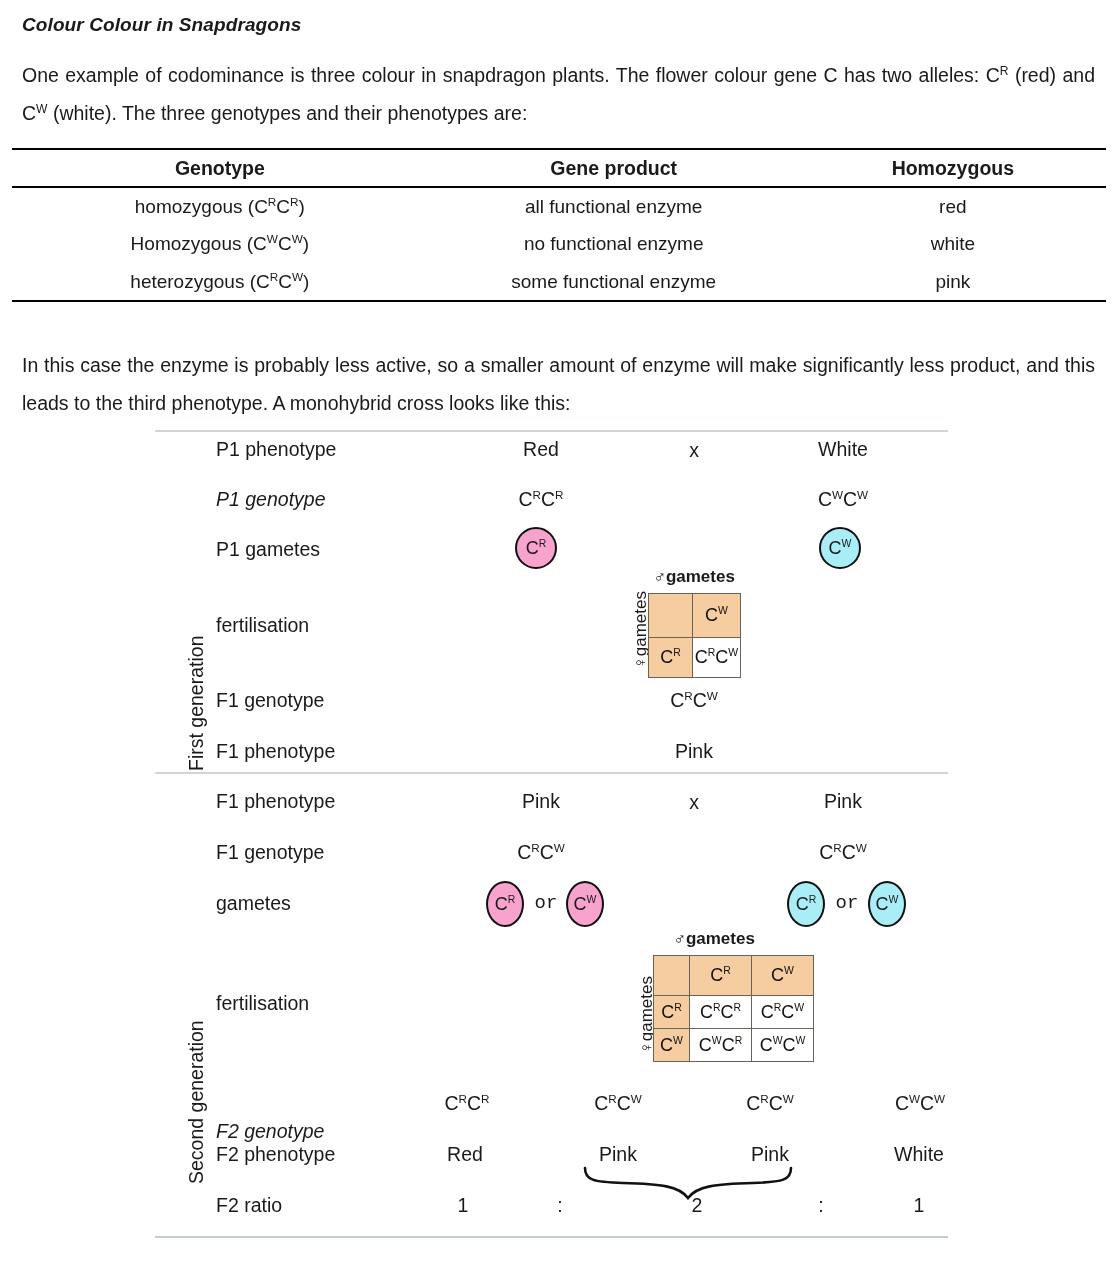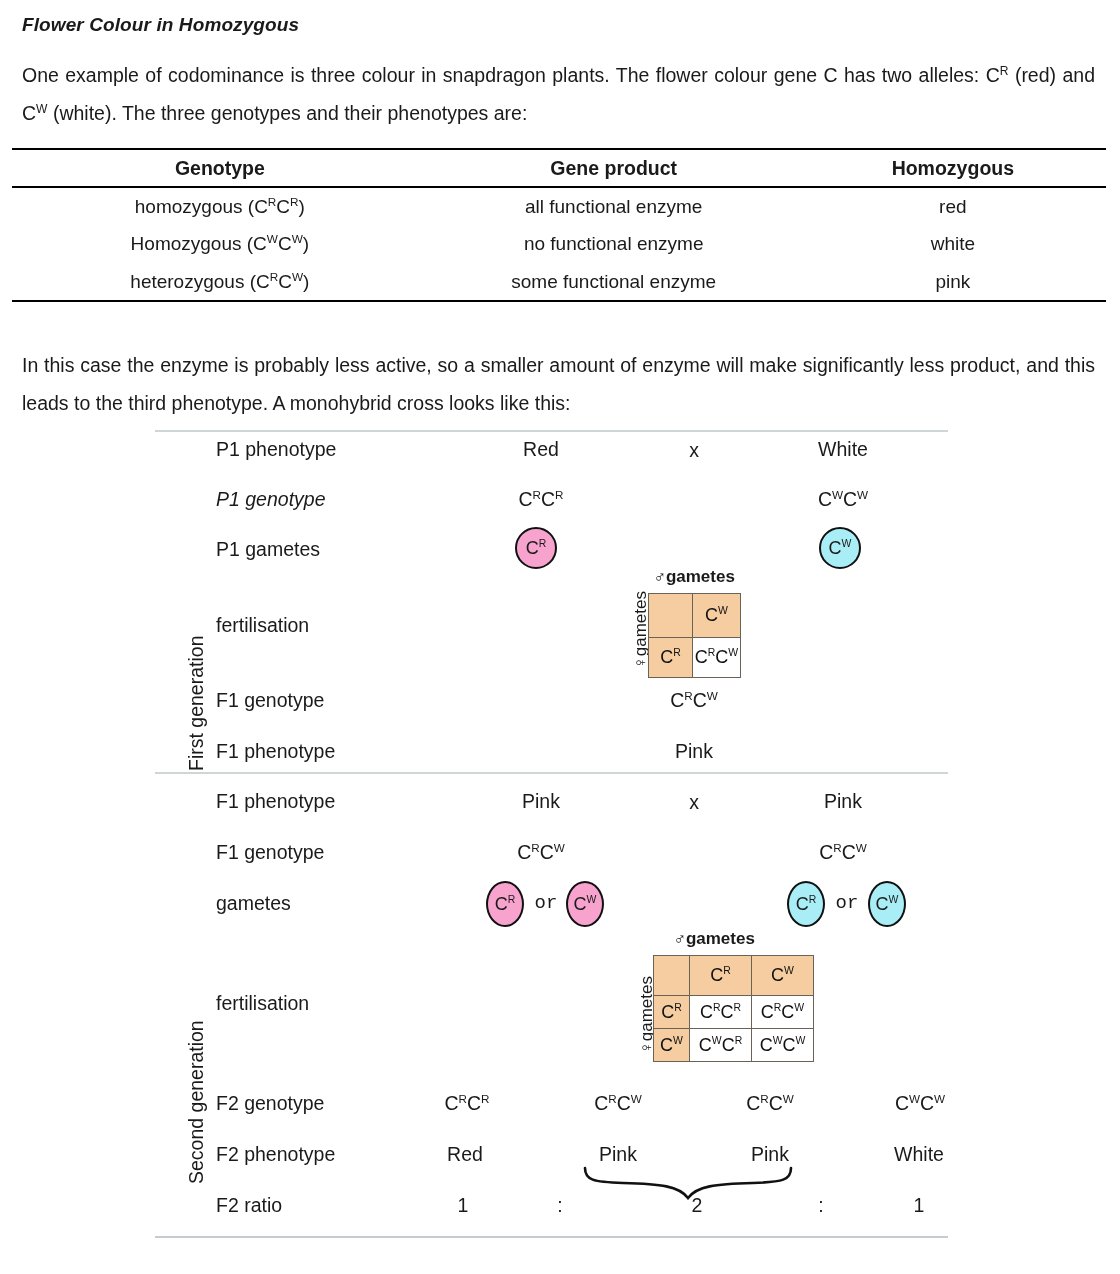--- a/index.html
+++ b/index.html
@@ -159,21 +159,21 @@
     transform: rotate(-90deg);
   }
 
   .brace { position: absolute; }
 </style>
 </head>
 <body>
 
 <div class="doc">
 
-  <div class="heading">Flower Colour in Homozygous</div>
+  <div class="heading">Colour Colour in Snapdragons</div>
 
   <p class="para"><span>One example of codominance is three colour in snapdragon plants. The flower colour gene C has two alleles: C</span><sup>R</sup><span> (red) and C</span><sup>W</sup><span> (white). The three genotypes and their phenotypes are:</span></p>
 </div>
 
 <table class="gtable">
   <thead>
     <tr>
       <th class="col-a">Genotype</th>
       <th class="col-b">Gene product</th>
       <th class="col-c">Homozygous</th>
@@ -297,21 +297,21 @@
       <td class="body"><span>C</span><sup>R</sup><span>C</span><sup>W</sup></td>
     </tr>
     <tr>
       <td class="hdr" style="height:33px;"><span>C</span><sup>W</sup></td>
       <td class="body"><span>C</span><sup>W</sup><span>C</span><sup>R</sup></td>
       <td class="body"><span>C</span><sup>W</sup><span>C</span><sup>W</sup></td>
     </tr>
   </tbody>
     </table>
 
-  <div class="rowlabel" style="left:216px; top:668px;">F2 genotype</div>
+  <div class="rowlabel" style="left:216px; top:696px;font-style:italic;">F2 genotype</div>
   <div class="cellx" style="left:467px; top:668px;"><span>C</span><sup>R</sup><span>C</span><sup>R</sup></div>
   <div class="cellx" style="left:618px; top:668px;"><span>C</span><sup>R</sup><span>C</span><sup>W</sup></div>
   <div class="cellx" style="left:770px; top:668px;"><span>C</span><sup>R</sup><span>C</span><sup>W</sup></div>
   <div class="cellx" style="left:920px; top:668px;"><span>C</span><sup>W</sup><span>C</span><sup>W</sup></div>
 
   <div class="rowlabel" style="left:216px; top:719px;">F2 phenotype</div>
   <div class="cellx" style="left:465px; top:719px;">Red</div>
   <div class="cellx" style="left:618px; top:719px;">Pink</div>
   <div class="cellx" style="left:770px; top:719px;">Pink</div>
   <div class="cellx" style="left:919px; top:719px;">White</div>

